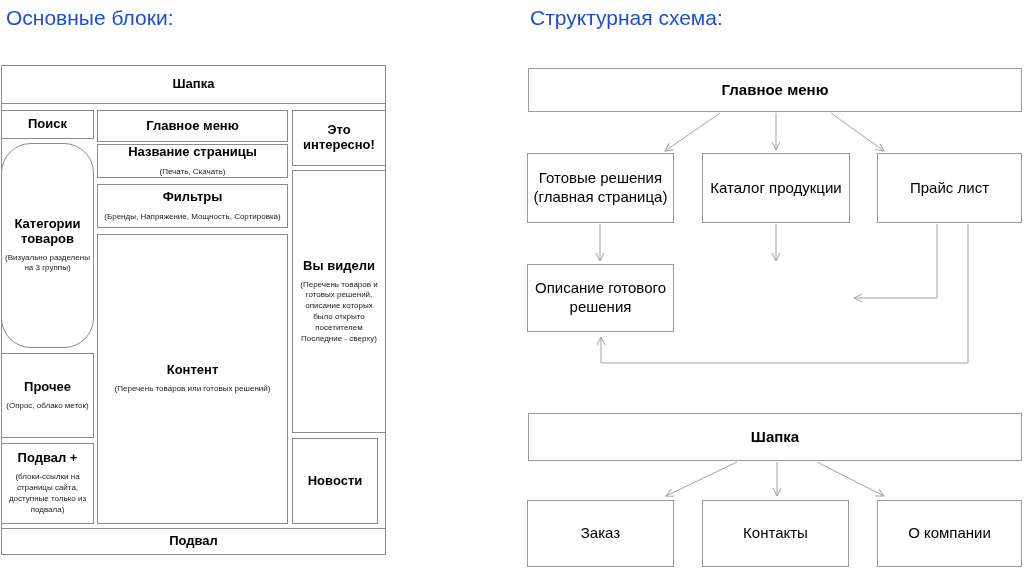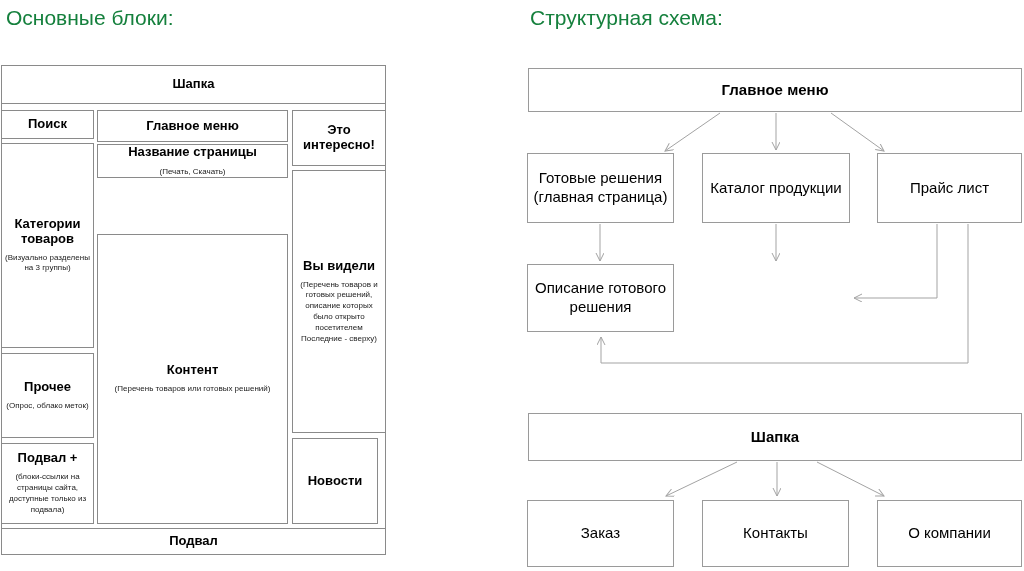--- a/index.html
+++ b/index.html
@@ -1,21 +1,21 @@
 <!DOCTYPE html>
 <html><head>
 <meta charset="utf-8">
 <style>
   html,body{margin:0;padding:0;background:#fff;}
   .canvas{
     position:relative;width:1024px;height:571px;background:#fff;overflow:hidden;
     font-family:"Liberation Sans","DejaVu Sans",sans-serif;color:#000;
   }
   .heading{
-    position:absolute;margin:0;font-size:21px;font-weight:400;color:#15803d;
+    position:absolute;margin:0;font-size:21px;font-weight:400;color:#1d4ed8;
     white-space:nowrap;
   }
   
   .wire-outer{
     position:absolute;border:1px solid #8a8a8a;background:transparent;
     box-sizing:border-box;
   }
   .wbox{
     position:absolute;border:1px solid #8a8a8a;background:#fff;
     box-sizing:border-box;display:flex;flex-direction:column;
@@ -54,30 +54,34 @@
   </div>
 
   <div class="wbox" style="left:97px;top:110px;width:191px;height:32px;">
     <div class="wtitle">Главное меню</div>
   </div>
 
   <div class="wbox" style="left:292px;top:110px;width:94px;height:56px;">
     <div class="wtitle">Это интересно!</div>
   </div>
 
-  <div class="wbox" style="left:1px;top:143px;width:93px;height:205px;">
+  <div class="wbox" style="left:1px;top:143px;width:93px;height:205px;border-radius:30px;">
     <div class="wtitle">Категории товаров</div>
     <div class="wnote">(Визуально разделены на 3 группы)</div>
   </div>
 
   <div class="wbox" style="left:97px;top:144px;width:191px;height:34px;">
     <div class="wtitle">Название страницы</div>
     <div class="wnote tight">(Печать, Скачать)</div>
   </div>
 
+  <div class="wbox" style="left:97px;top:184px;width:191px;height:44px;">
+    <div class="wtitle">Фильтры</div>
+    <div class="wnote tight">(Бренды, Напряжение, Мощность, Сортировка)</div>
+  </div>
 
   <div class="wbox" style="left:97px;top:234px;width:191px;height:290px;">
     <div class="wtitle">Контент</div>
     <div class="wnote">(Перечень товаров или готовых решений)</div>
   </div>
 
   <div class="wbox" style="left:292px;top:170px;width:94px;height:263px;">
     <div class="wtitle">Вы видели</div>
     <div class="wnote">(Перечень товаров и готовых решений, описание которых было открыто посетителем
 Последние - сверху)</div>

